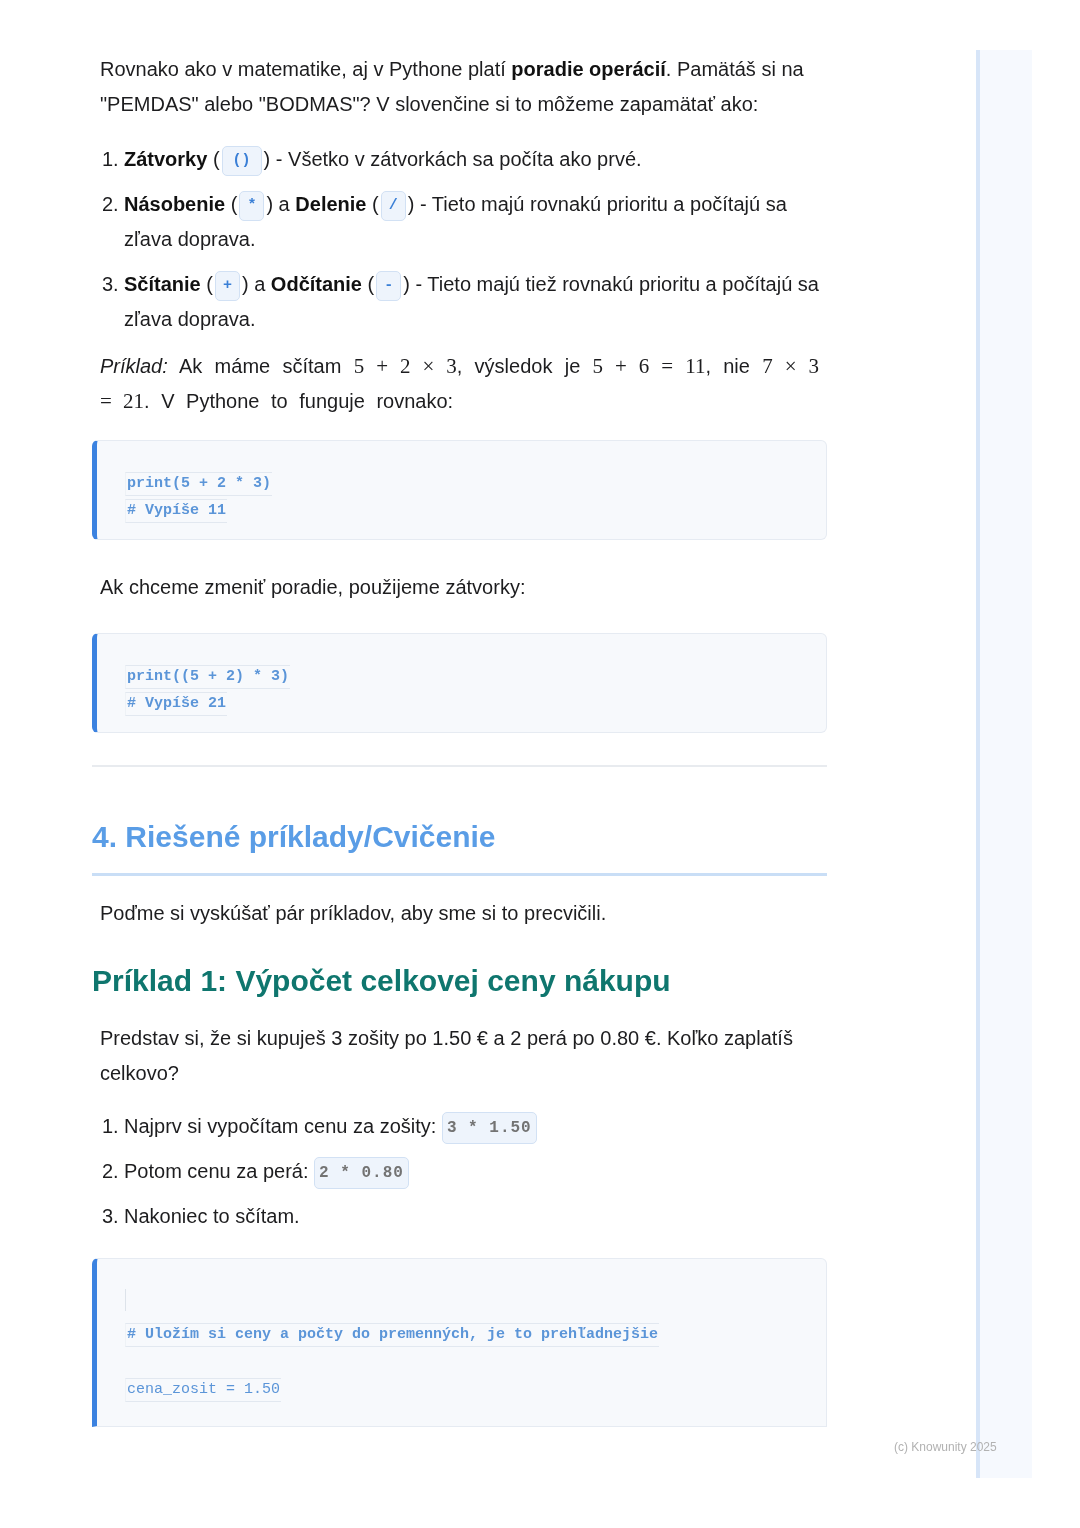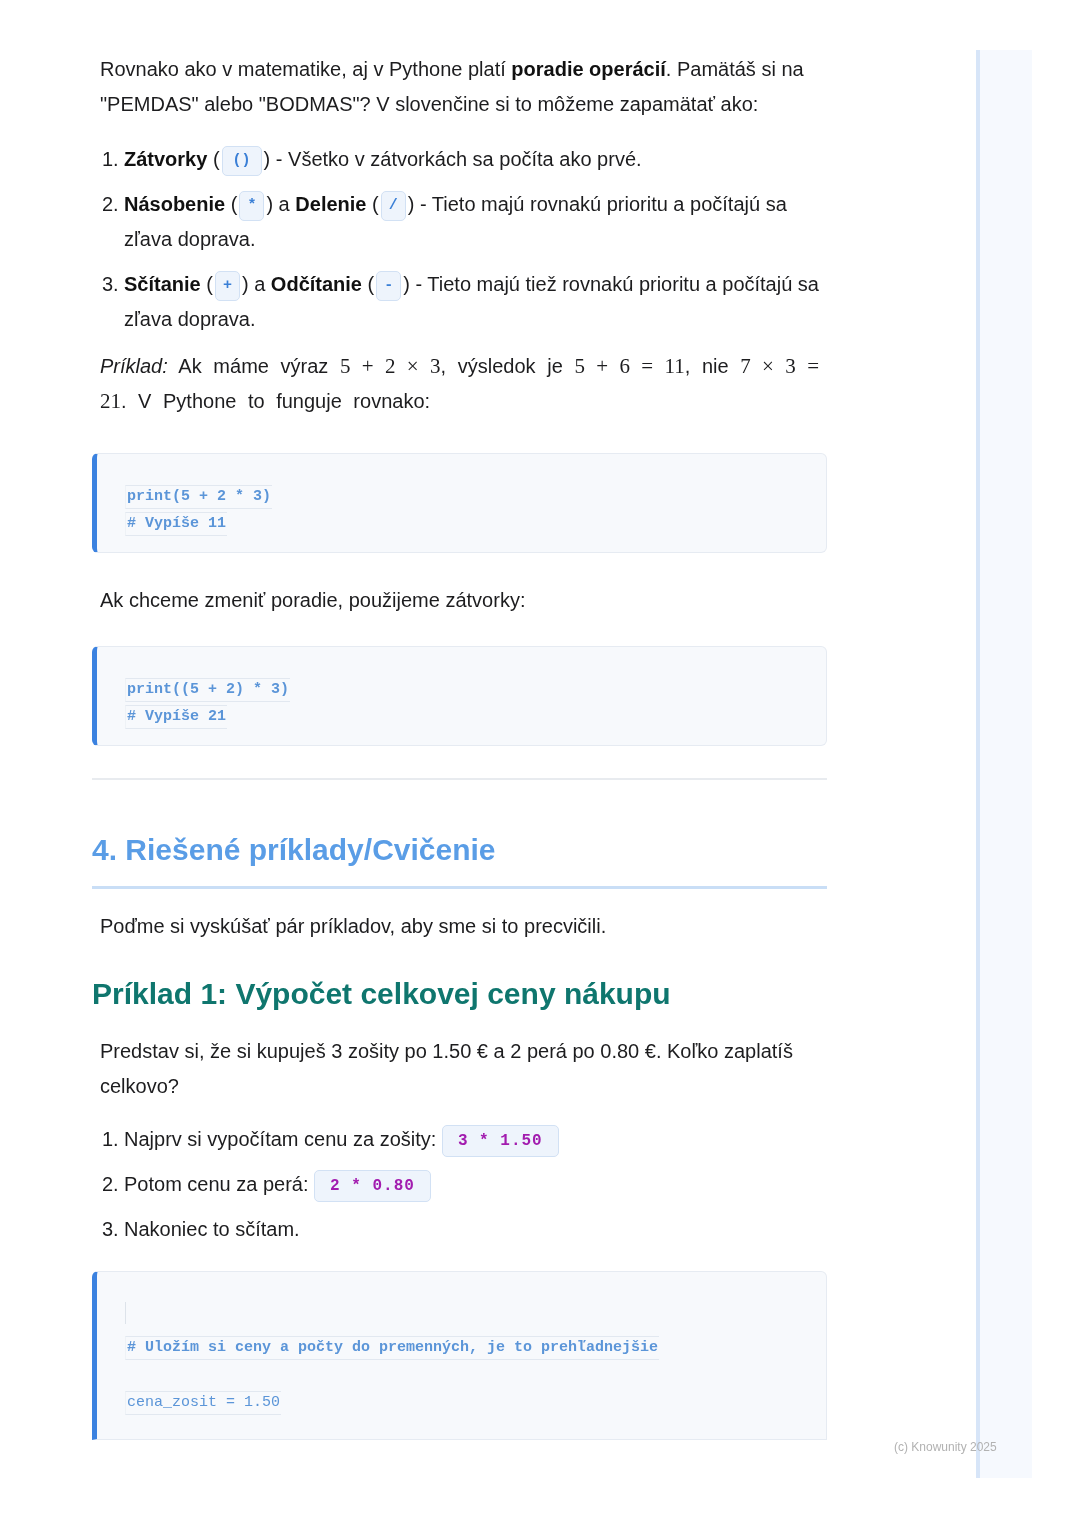--- a/index.html
+++ b/index.html
@@ -46,23 +46,23 @@
     margin: 46px 0 0 0; font-size: 30px; line-height: 48px; font-weight: 700;
     color: #5a9de6; padding-bottom: 12px; border-bottom: 3px solid #c9def6;
   }
   h3 {
     margin: 30px 0 0 0; font-size: 30px; line-height: 40px; font-weight: 700;
     color: #0f766e;
   }
   .steps li { margin-bottom: 10px; }
   .mono-chip {
     display: inline-block; font-family: "Liberation Mono", "DejaVu Sans Mono", monospace;
-    font-size: 16px; line-height: 24px; color: #a21caf; font-weight: 700;
+    font-size: 16px; line-height: 24px; color: #737373; font-weight: 700;
     background: #eef4fc; border: 1px solid #d2e1f4; border-radius: 5px;
-    padding: 3px 15px; vertical-align: middle; letter-spacing: 1px;
+    padding: 3px 4px; vertical-align: middle; letter-spacing: 1px;
   }
   .sidebar {
     position: absolute; left: 976px; top: 50px; width: 56px; height: 1428px;
     background: #f6f9fe; border-left: 4px solid #d7e5f8; box-sizing: border-box;
   }
   .footer {
     position: absolute; left: 894px; top: 1440px; font-size: 12px; color: #b2b2b2;
   }
   .cursor-bar { display:inline-block; width:1px; height:22px; background:#dde3ea; vertical-align: middle; }
 </style>
@@ -81,23 +81,23 @@
     <li>
       <span class="num">2.</span>
       <b>Násobenie</b> (<span class="chip small">*</span>)<span> a </span><b>Delenie</b> (<span class="chip small">/</span>)<span> - Tieto majú rovnakú prioritu a počítajú sa zľava doprava.</span>
     </li>
     <li>
       <span class="num">3.</span>
       <b>Sčítanie</b> (<span class="chip small">+</span>)<span> a </span><b>Odčítanie</b> (<span class="chip small">-</span>)<span> - Tieto majú tiež rovnakú prioritu a počítajú sa zľava doprava.</span>
     </li>
   </ol>
 
-  <p class="example-p"><i>Príklad:</i><span> Ak máme výraz </span><span class="math">5 + 2 × 3</span><span>, výsledok je </span><span class="math">5 + 6 = 11</span><span>, nie </span><span class="math">7 × 3 = 21</span><span>. V Pythone to funguje rovnako:</span></p>
+  <p class="example-p"><i>Príklad:</i><span> Ak máme sčítam </span><span class="math">5 + 2 × 3</span><span>, výsledok je </span><span class="math">5 + 6 = 11</span><span>, nie </span><span class="math">7 × 3 = 21</span><span>. V Pythone to funguje rovnako:</span></p>
 
-  <div class="codeblock" style="margin-top:34px;">
+  <div class="codeblock" style="margin-top:21px;">
     <span class="code-row"><span class="codeline">print(5 + 2 * 3)</span></span>
     <span class="code-row"><span class="codeline"># Vypíše 11</span></span>
   </div>
 
   <p style="margin-top:30px;">Ak chceme zmeniť poradie, použijeme zátvorky:</p>
 
   <div class="codeblock" style="margin-top:28px;">
     <span class="code-row"><span class="codeline">print((5 + 2) * 3)</span></span>
     <span class="code-row"><span class="codeline"># Vypíše 21</span></span>
   </div>

